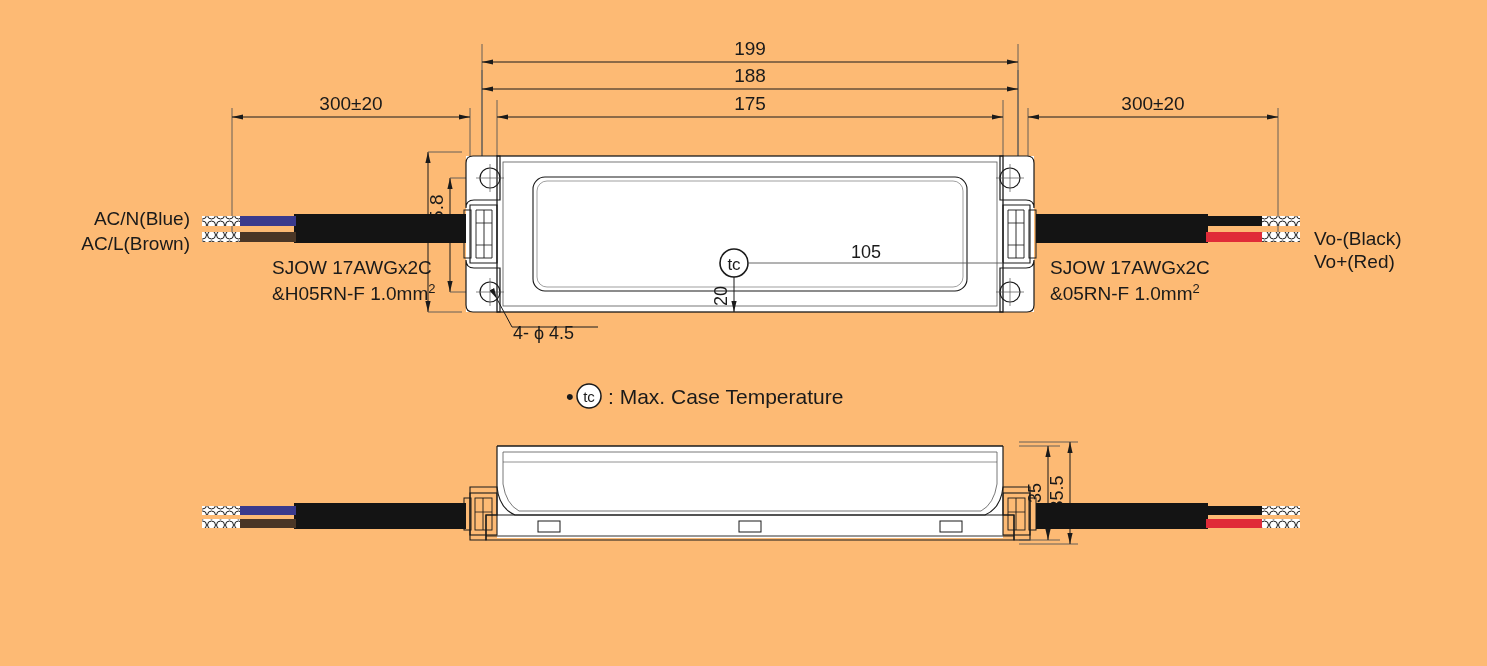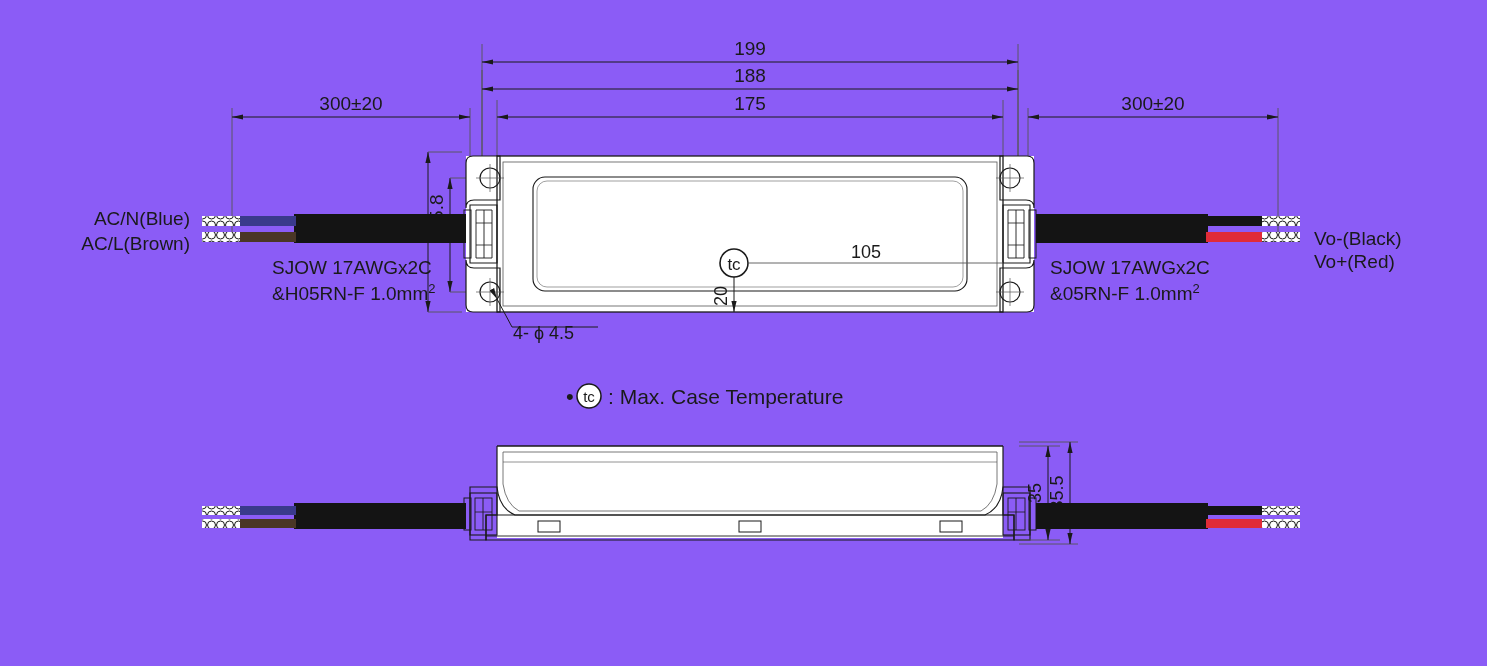--- a/index.html
+++ b/index.html
@@ -8,21 +8,21 @@
     background: #ffffff;
   }
   body {
     font-family: "Liberation Sans", sans-serif;
     color: #000000;
   }
   #stage {
     position: relative;
     width: 1487px;
     height: 666px;
-    background: #8b5cf6;
+    background: #fdba74;
     overflow: hidden;
   }
   #drawing {
     position: absolute;
     left: 0;
     top: 0;
     width: 1487px;
     height: 666px;
   }
   .dim-text, .lbl-text, .note-text {

